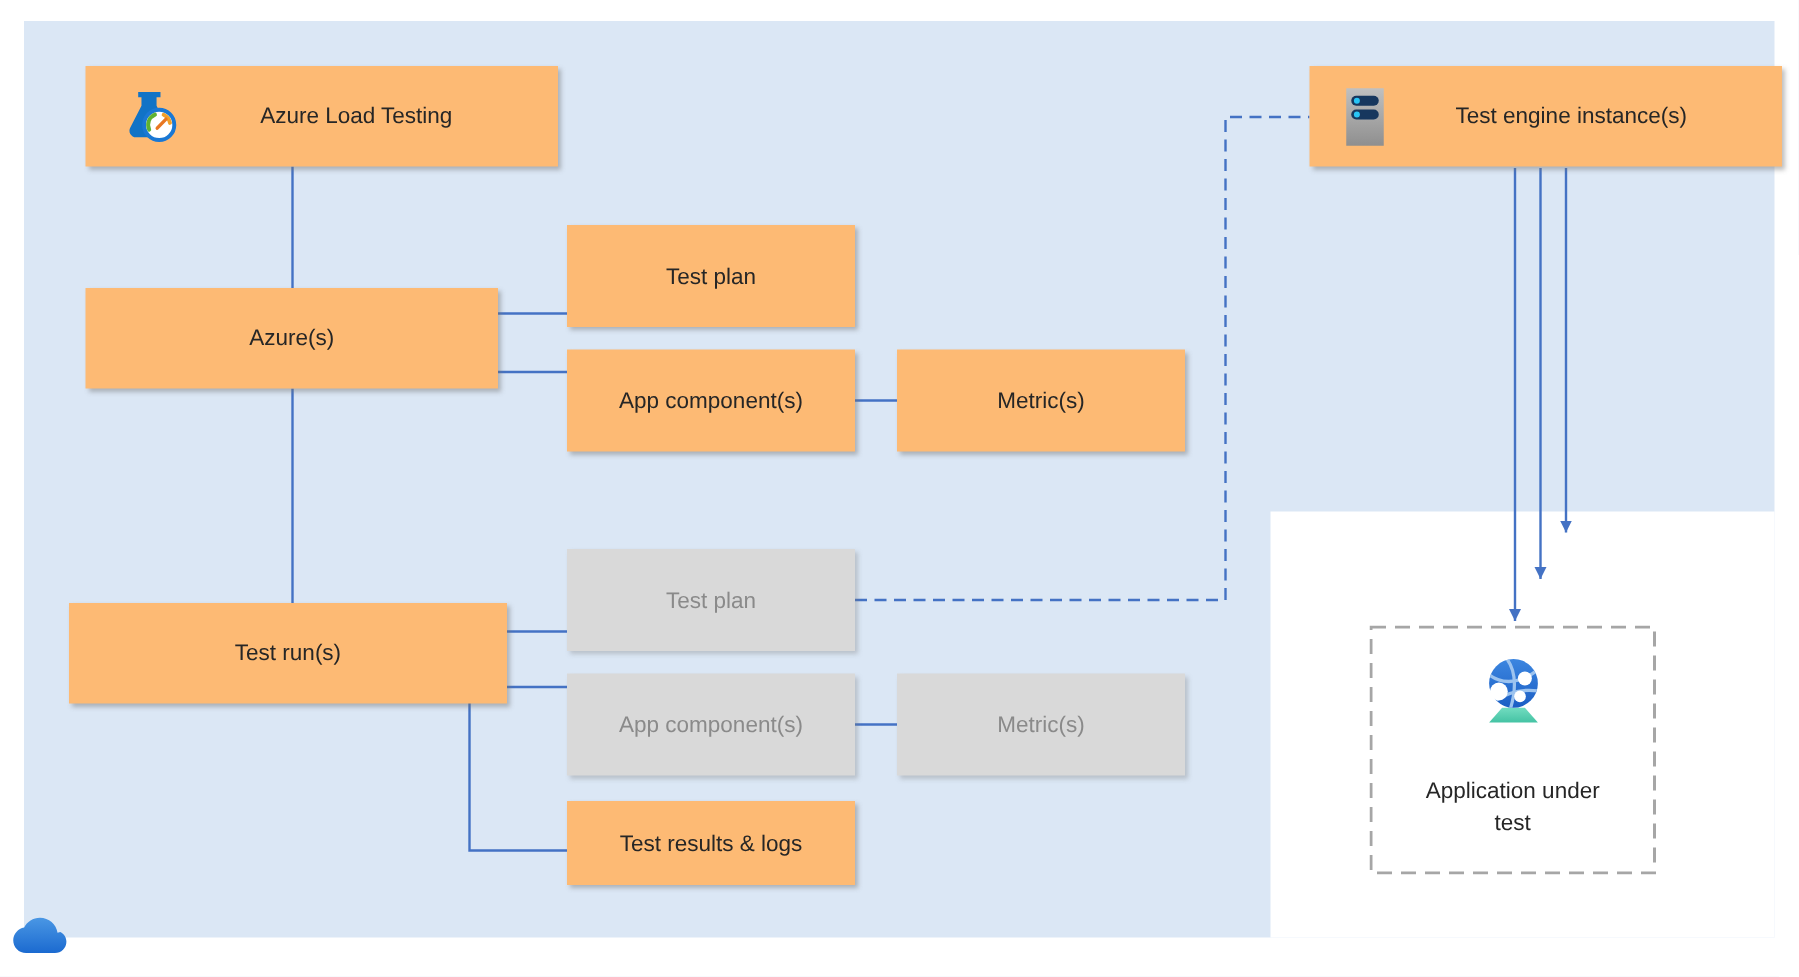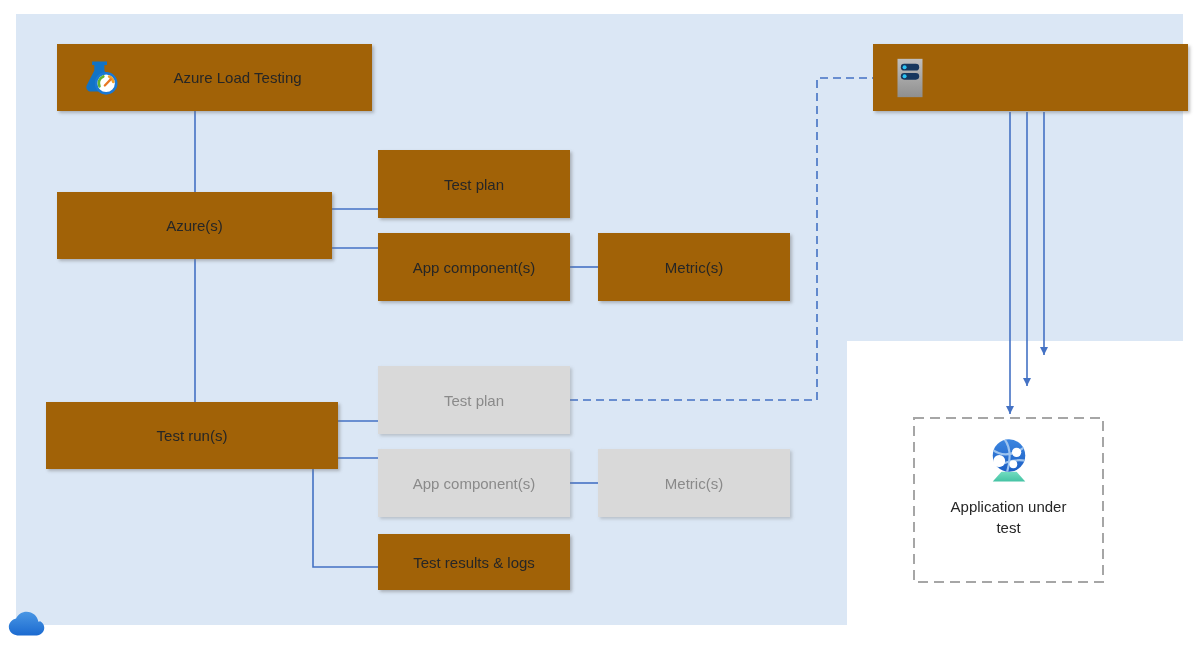--- a/index.html
+++ b/index.html
@@ -6,36 +6,36 @@
   .stage{
     position:relative;width:1199px;height:651px;overflow:hidden;
     font-family:"Liberation Sans","DejaVu Sans",sans-serif;
     background:#ffffff;
   }
   .canvas{position:absolute;left:16px;top:14px;width:1167px;height:611px;background:#dbe7f5;}
   .notch{position:absolute;left:847px;top:341px;width:336px;height:284px;background:#ffffff;}
   .connectors{position:absolute;left:0;top:0;width:1199px;height:651px;pointer-events:none;}
   .node{
     position:absolute;display:flex;align-items:center;justify-content:center;
-    background:#a16207;color:#262626;font-size:15px;line-height:19px;
+    background:#fdba74;color:#262626;font-size:15px;line-height:19px;
     box-shadow:2px 2px 3px rgba(110,110,110,.45);
   }
   .node.gray{background:#d9d9d9;color:#8a8a8a;box-shadow:2px 2px 3px rgba(120,120,120,.35);}
   .node .label{text-align:right;}
   .node.with-icon{justify-content:flex-start;padding:0 18px 0 22px;}
   .node.with-icon .label{flex:1;text-align:center;}
   .node .icon{flex:0 0 auto;display:flex;align-items:center;justify-content:center;}
   .dashed-box{
     position:absolute;left:913px;top:417px;width:191px;height:166px;
     display:flex;flex-direction:column;align-items:center;justify-content:flex-start;
     color:#262626;font-size:15px;line-height:21px;background:transparent;
   }
   .dashed-box .border-svg{position:absolute;left:0;top:0;width:100%;height:100%;}
   .dashed-box .icon{margin-top:18px;}
-  .dashed-box .label{width:130px;text-align:center;margin-top:4px;position:relative;}
+  .dashed-box .label{width:130px;text-align:center;margin-top:24px;position:relative;}
   .cloud{position:absolute;left:7px;top:609px;}
 </style>
 </head>
 <body>
 
 <div class="stage">
 
   <div class="canvas"></div>
   <div class="notch"></div>
 
@@ -122,20 +122,21 @@
               <stop offset="1" stop-color="#8f8f8f"></stop>
           </linearGradient>
         </defs>
         <rect x="3" y="1" width="30" height="46" fill="url(#srvGrad)"></rect>
         <rect x="7" y="7" width="22" height="8" rx="4" fill="#17375e"></rect>
         <circle cx="11.5" cy="11" r="2.4" fill="#29c4f5"></circle>
         <rect x="7" y="18" width="22" height="8" rx="4" fill="#17375e"></rect>
         <circle cx="11.5" cy="22" r="2.4" fill="#29c4f5"></circle>
       </svg>
     </span>
+    <span class="label">Test engine instance(s)</span>
   </div>
 
   <div class="dashed-box">
     <svg class="border-svg" viewBox="0 0 191 166" preserveAspectRatio="none">
       <rect x="1" y="1" width="189" height="164" fill="none" stroke="#a6a6a6" stroke-width="2" stroke-dasharray="10 6"></rect>
     </svg>
     <span class="icon">
       <svg width="52" height="52" viewBox="0 0 48 48">
         <defs>
           <linearGradient id="globeGrad" x1="0" y1="0" x2="0" y2="1">

